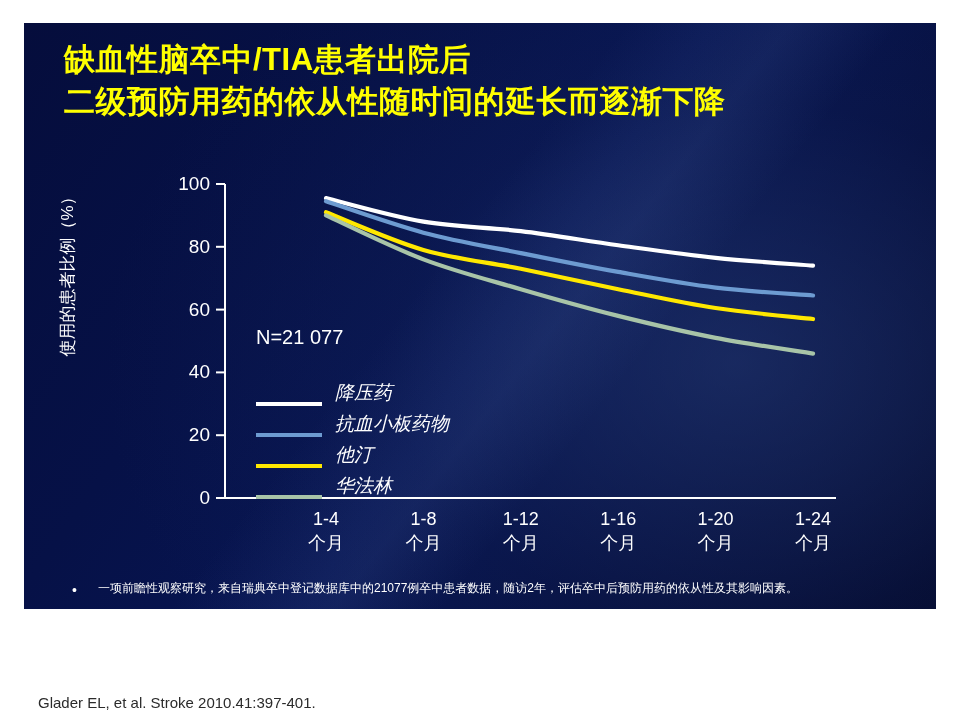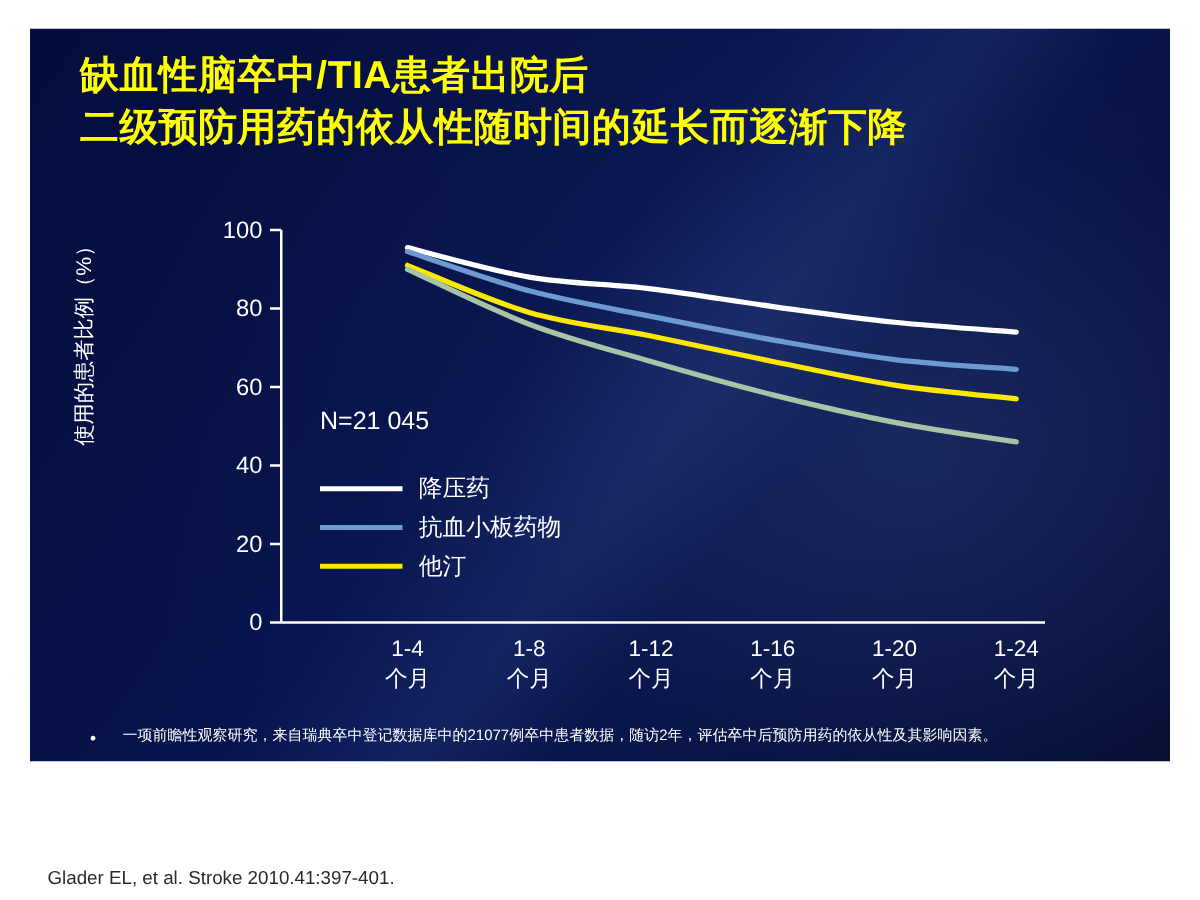--- a/index.html
+++ b/index.html
@@ -48,21 +48,21 @@
     transform:rotate(-90deg);transform-origin:center center;
     color:#ffffff;font-size:17px;text-align:center;white-space:nowrap;
   }
   #nlabel{
     position:absolute;left:232px;top:303px;color:#ffffff;font-size:20px;
   }
   #legend{
     position:absolute;left:232px;top:352px;
   }
   .legend-row{
-    display:flex;align-items:center;height:31px;
+    display:flex;align-items:flex-end;height:31px;font-style:italic;
   }
   .legend-swatch{
     width:66px;height:0;border-top-width:4px;border-top-style:solid;
     margin-right:13px;flex:0 0 auto;
   }
   .legend-text{color:#ffffff;font-size:19px;white-space:nowrap;}
 
   
   #bullet{
     position:absolute;left:48px;top:556px;width:830px;
@@ -116,35 +116,39 @@
         <text x="399.4" y="502" class="xtick-label"><tspan x="399.4" dy="0">1-8</tspan><tspan x="399.4" dy="24">个月</tspan></text>
         <text x="496.8" y="502" class="xtick-label"><tspan x="496.8" dy="0">1-12</tspan><tspan x="496.8" dy="24">个月</tspan></text>
         <text x="594.2" y="502" class="xtick-label"><tspan x="594.2" dy="0">1-16</tspan><tspan x="594.2" dy="24">个月</tspan></text>
         <text x="691.6" y="502" class="xtick-label"><tspan x="691.6" dy="0">1-20</tspan><tspan x="691.6" dy="24">个月</tspan></text>
         <text x="789" y="502" class="xtick-label"><tspan x="789" dy="0">1-24</tspan><tspan x="789" dy="24">个月</tspan></text>
       </g>
   </svg>
 
   <div id="ylabel">使用的患者比例（%）</div>
 
-  <div id="nlabel">N=21 045</div>
+  <div id="nlabel">N=21 077</div>
 
   <div id="legend">
       <div class="legend-row">
         <span class="legend-swatch" style="border-top-color: rgb(255, 255, 255);"></span>
         <span class="legend-text">降压药</span>
       </div>
       <div class="legend-row">
         <span class="legend-swatch" style="border-top-color: rgb(109, 155, 209);"></span>
         <span class="legend-text">抗血小板药物</span>
       </div>
       <div class="legend-row">
         <span class="legend-swatch" style="border-top-color: rgb(255, 232, 0);"></span>
         <span class="legend-text">他汀</span>
       </div>
+      <div class="legend-row">
+        <span class="legend-swatch" style="border-top-color: rgb(168, 196, 168);"></span>
+        <span class="legend-text">华法林</span>
+      </div>
     </div>
 
   <div id="bullet">
     <span id="bullet-dot">•</span>
     <span id="bullet-text">一项前瞻性观察研究，来自瑞典卒中登记数据库中的21077例卒中患者数据，随访2年，评估卒中后预防用药的依从性及其影响因素。</span>
   </div>
 
 </div>
 
 <div id="citation">Glader EL, et al. Stroke 2010.41:397-401.</div>

